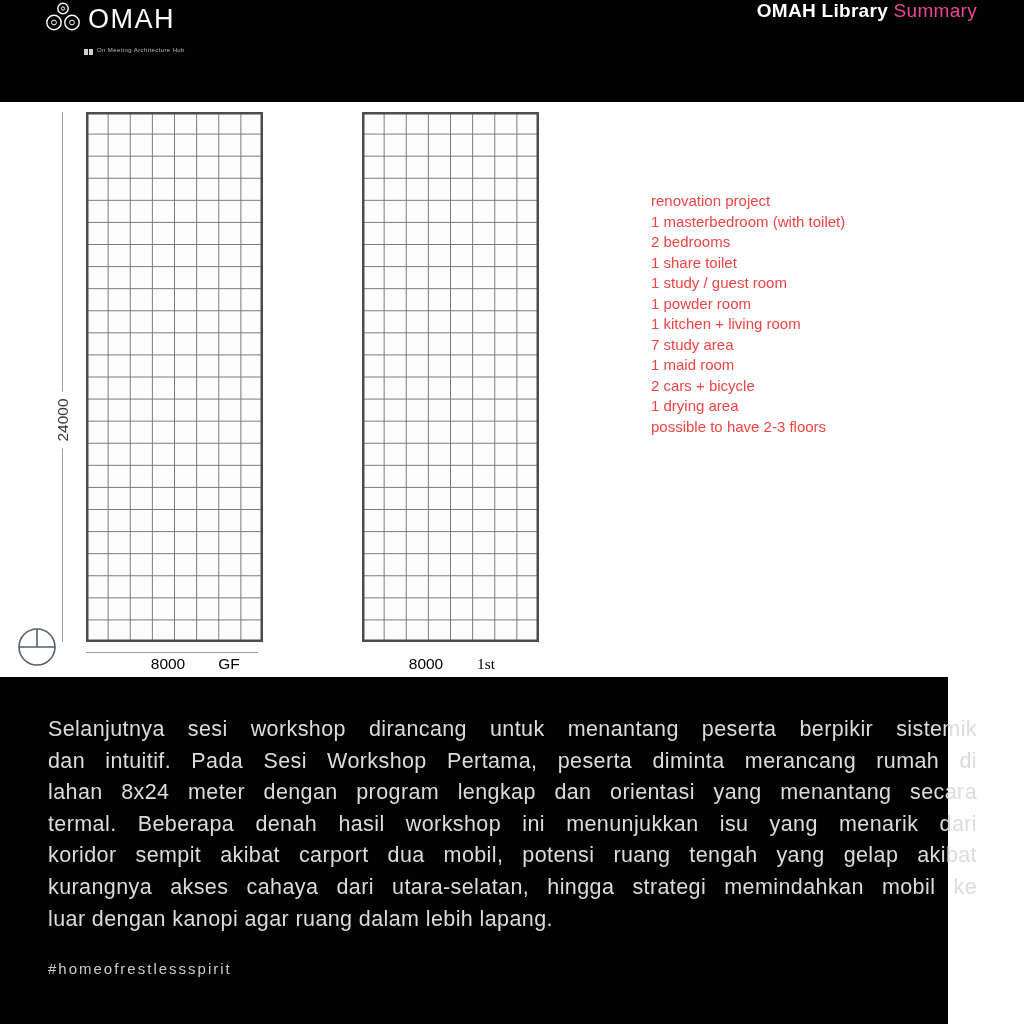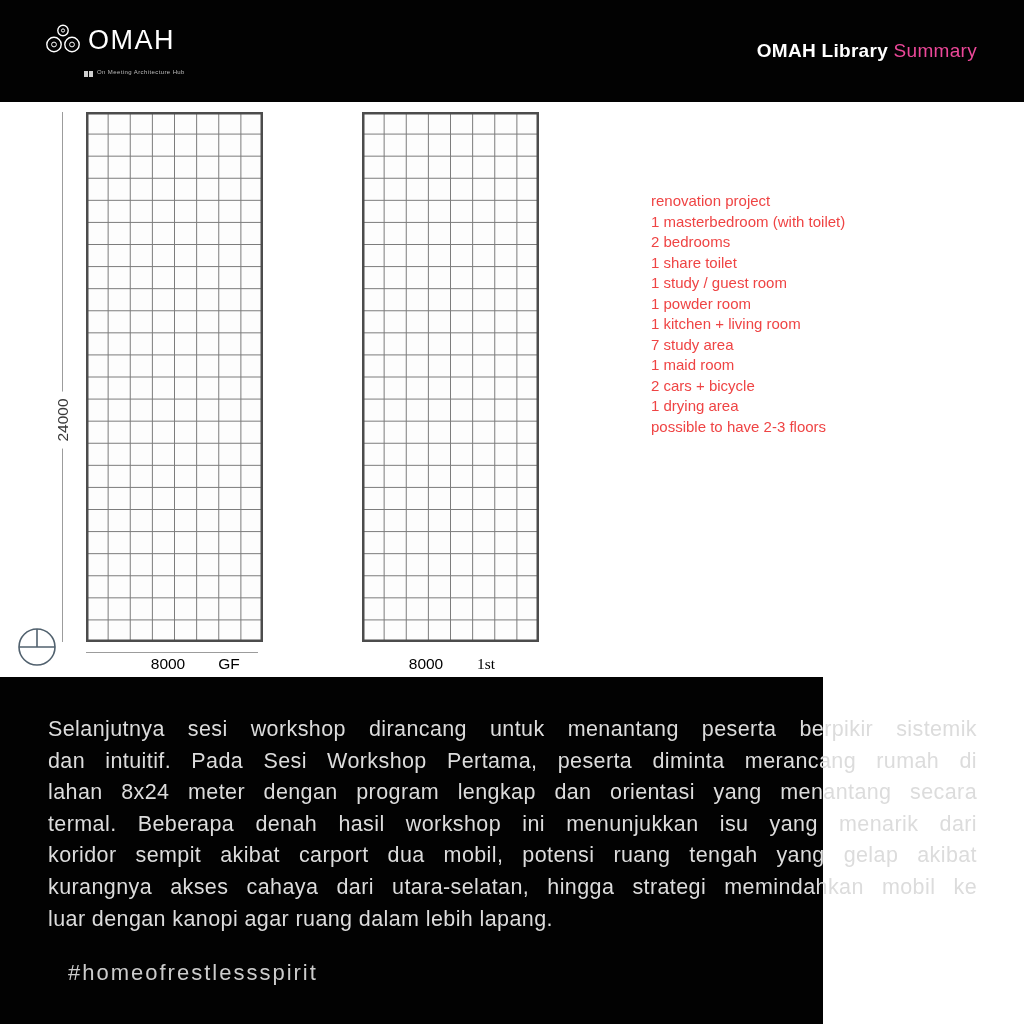--- a/index.html
+++ b/index.html
@@ -3,21 +3,21 @@
 <meta charset="utf-8">
 <style>
   html,body{margin:0;padding:0;background:#888;}
   .slide{
     position:relative;width:1024px;height:1024px;background:#ffffff;
     font-family:"Liberation Sans", sans-serif;overflow:hidden;margin:0 auto;
   }
   
   .header{
     position:absolute;left:0;top:0;width:1024px;height:102px;background:#020202;
-    display:flex;align-items:center;justify-content:space-between;
+    display:flex;justify-content:space-between;
     box-sizing:border-box;padding:0 47px 0 44px;
   }
   .logo{display:flex;flex-direction:column;}
   .logo-row{display:flex;align-items:center;gap:6px;}
   .logo-word{color:#ffffff;font-size:27px;font-weight:500;letter-spacing:1.5px;line-height:1;}
   .logo-tagline{display:flex;align-items:center;gap:3px;margin:3px 0 0 40px;}
   .logo-tagline .glyphs span{display:inline-block;width:4px;height:6px;background:#cfcfcf;margin-right:1px;}
   .logo-tagline .tag-text{color:#bdbdbd;font-size:6px;letter-spacing:.4px;white-space:nowrap;}
   .header-right{color:#ffffff;font-size:19px;letter-spacing:.3px;}
   .header-right .b{font-weight:bold;}
@@ -40,31 +40,31 @@
   #g1-floor{left:229px;}
   #g2-width{left:426px;}
   #g2-floor{left:486px;font-family:Liberation Serif, serif;}
   .clock{position:absolute;left:17px;top:627px;}
   
   .program-list{
     position:absolute;left:651px;top:191px;color:#ef4444;font-size:15px;line-height:20.5px;
   }
   
   .footer{
-    position:absolute;left:0;top:677px;width:823px;height:347px;background:#020202;
+    position:absolute;left:0;top:677px;width:948px;height:347px;background:#020202;
     box-sizing:border-box;
   }
   .para{
     position:absolute;left:48px;top:37px;width:929px;color:#dcdcdc;
     font-size:21.5px;line-height:31.6px;letter-spacing:.4px;
   }
   .jline{text-align:justify;text-align-last:justify;}
   .jline.last{text-align-last:left;}
   .hashtag{
-    position:absolute;left:48px;top:283px;color:#cccccc;font-size:22px;letter-spacing:2px;margin-left:20px;
+    position:absolute;left:48px;top:283px;color:#cccccc;font-size:15px;letter-spacing:2px;
   }
 </style>
 </head>
 <body>
 
 <div class="slide">
 
   <div class="header">
     <div class="logo">
       <div class="logo-row">

